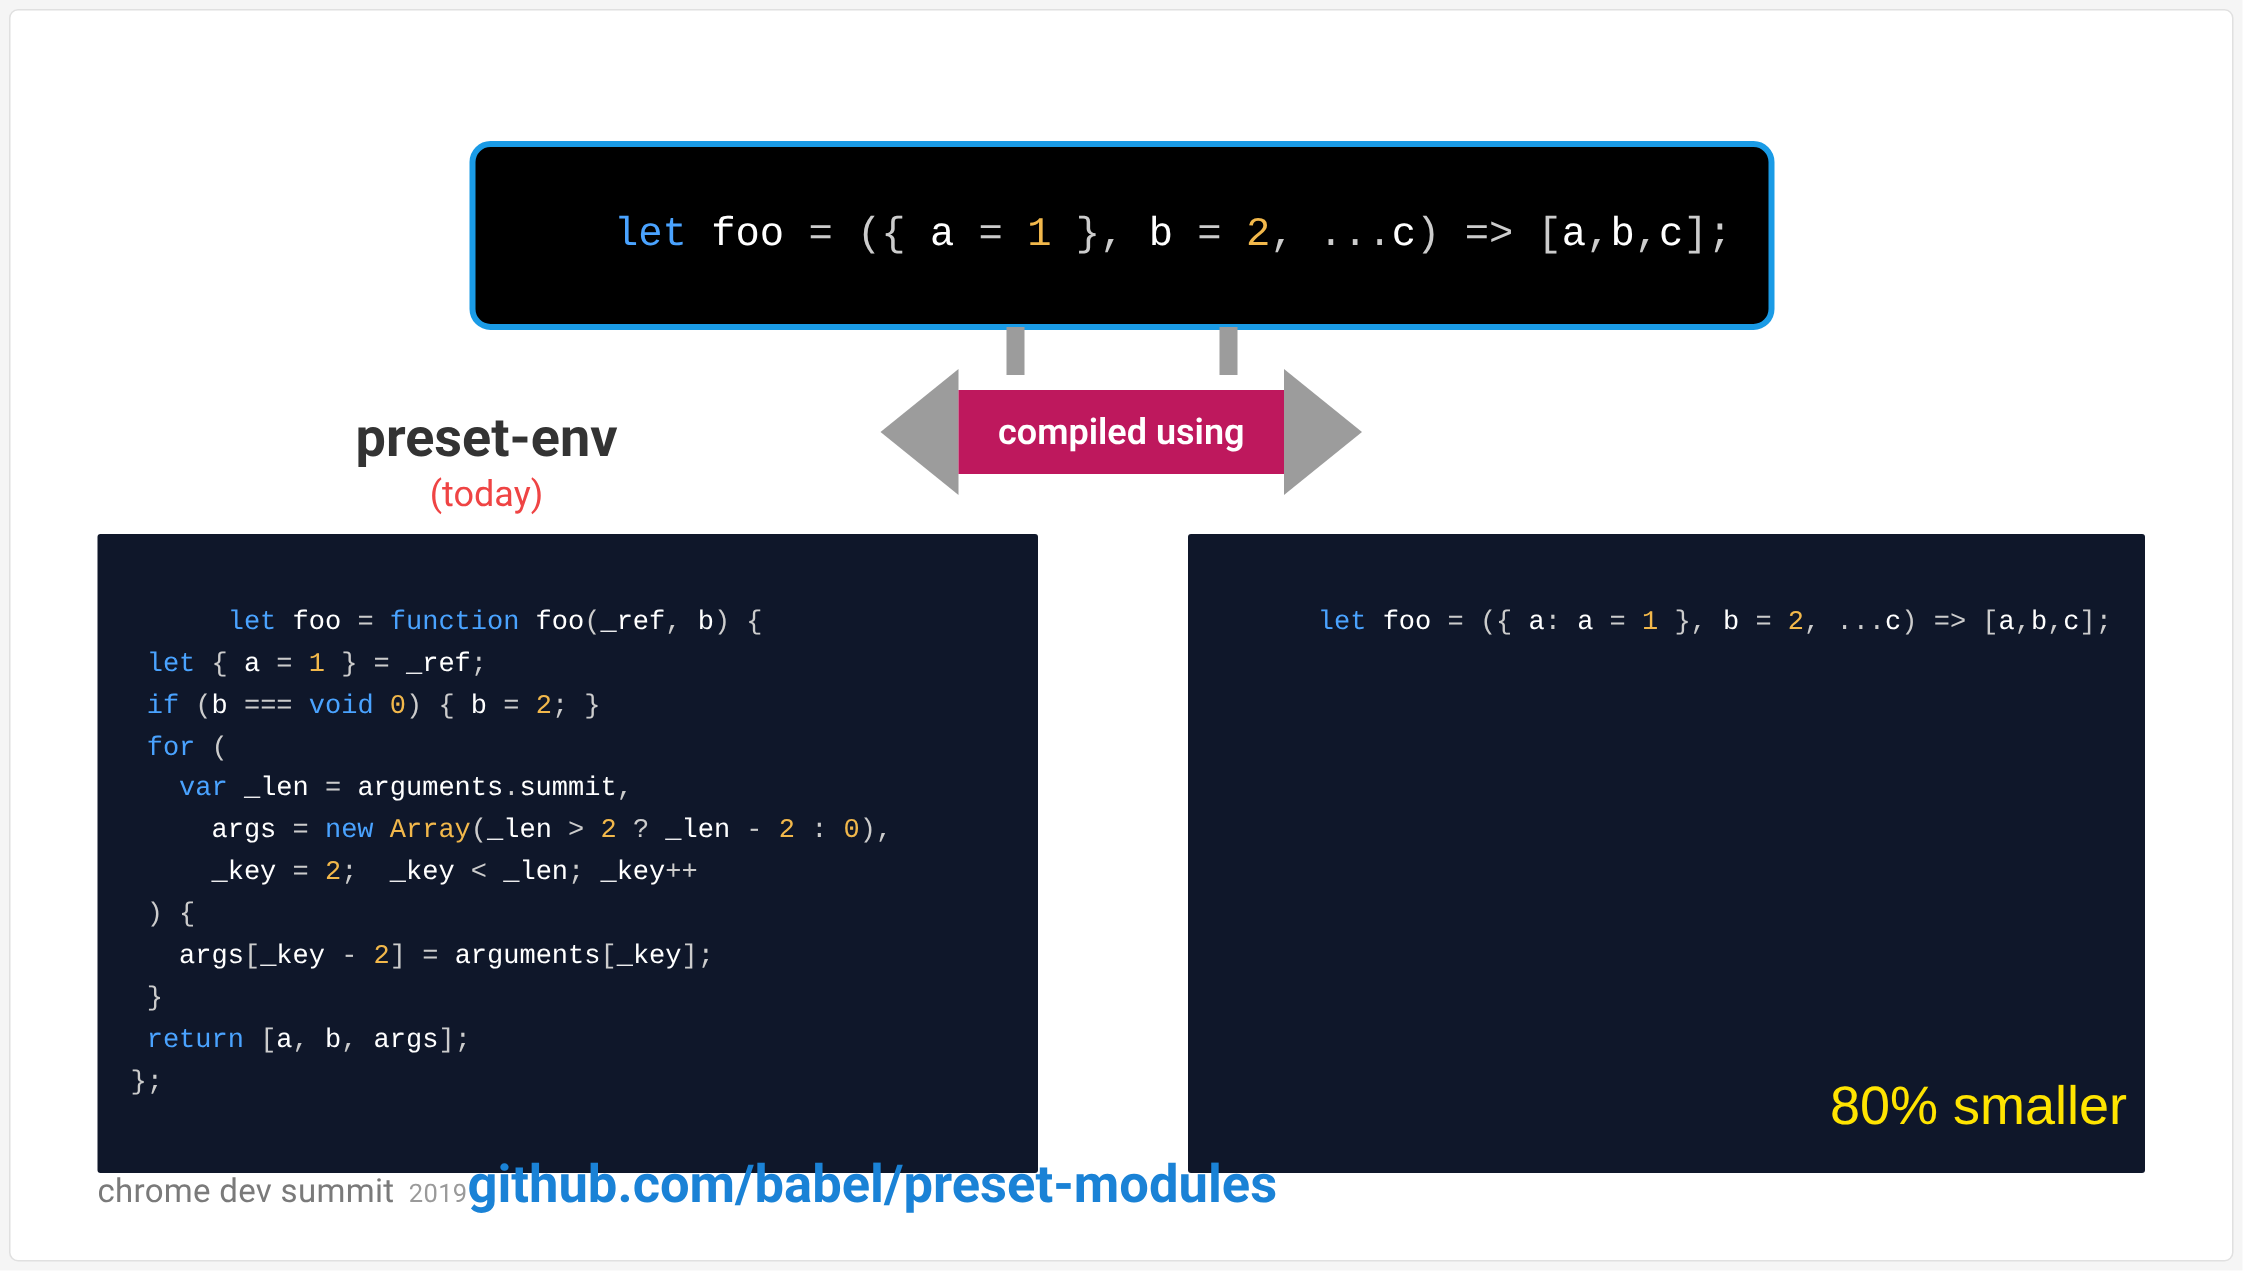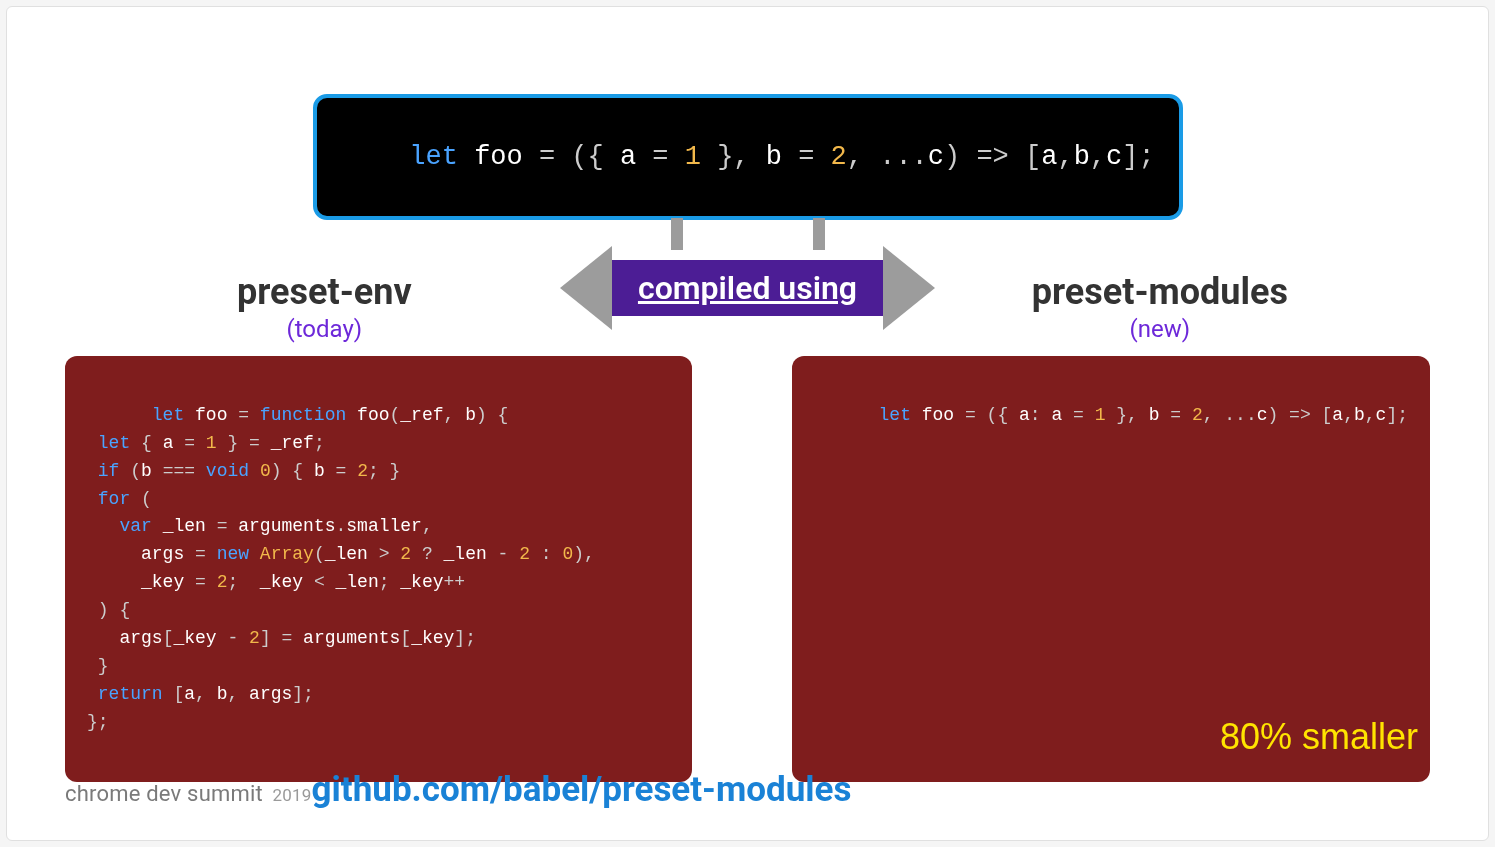--- a/index.html
+++ b/index.html
@@ -45,52 +45,52 @@
       align-items: center;
     }
     .arrow-head-l, .arrow-head-r {
       width: 0; height: 0;
       border-top: 42px solid transparent;
       border-bottom: 42px solid transparent;
     }
     .arrow-head-l { border-right: 52px solid #9c9c9c; }
     .arrow-head-r { border-left: 52px solid #9c9c9c; }
     .arrow-body {
-      background: #4c1d95;
+      background: #be185d;
       height: 56px;
       padding: 0 26px;
       display: flex; align-items: center;
-      font-size: 32px; font-weight: 600; color: #fff; text-decoration: underline;
+      font-size: 24px; font-weight: 600; color: #fff;
     }
     .labels {
       position: absolute;
       top: 248px;
       left: 0; right: 0;
       display: flex;
       justify-content: space-between;
       padding: 0 200px 0 230px;
       pointer-events: none;
       margin-top: 16px;
     }
     .label-block { text-align: center; }
     .label-title { font-size: 36px; font-weight: 700; color: #333; }
-    .label-sub { font-size: 24px; color: #6d28d9; margin-top: 2px; }
+    .label-sub { font-size: 24px; color: #ef4444; margin-top: 2px; }
     .panels {
       display: flex;
       gap: 100px;
       margin-top: 26px;
     }
     .panel {
-      background: #7f1d1d;
+      background: #0f172a;
       color: #fff;
       font-family: Menlo, Consolas, "Courier New", monospace;
       font-size: 18px;
       line-height: 1.55;
       padding: 18px 22px;
-      border-radius: 12px;
+      border-radius: 2px;
       flex: 1;
       min-height: 332px;
       position: relative;
       white-space: pre;
     }
     .badge {
       position: absolute;
       right: 12px; bottom: 18px;
       color: #ffe400;
       font-family: -apple-system, BlinkMacSystemFont, sans-serif;
@@ -131,33 +131,29 @@
       <div class="arrow-body">compiled using</div>
       <div class="arrow-head-r"></div>
     </div>
   </div>
 
   <div class="labels">
     <div class="label-block">
       <div class="label-title">preset-env</div>
       <div class="label-sub">(today)</div>
     </div>
-    <div class="label-block">
-      <div class="label-title">preset-modules</div>
-      <div class="label-sub">(new)</div>
-    </div>
   </div>
 
   <div class="panels">
     <div class="panel">
       <span><span class="kw">let </span><span class="id">foo </span><span class="pn">= </span><span class="kw">function </span><span class="id">foo</span><span class="pn">(</span><span class="id">_ref</span><span class="pn">, </span><span class="id">b</span><span class="pn">) {
 </span><span class="kw"> let </span><span class="pn">{ </span><span class="id">a </span><span class="pn">= </span><span class="num">1 </span><span class="pn">} = </span><span class="id">_ref</span><span class="pn">;
 </span><span class="kw"> if </span><span class="pn">(</span><span class="id">b </span><span class="pn">=== </span><span class="kw">void </span><span class="num">0</span><span class="pn">) { </span><span class="id">b </span><span class="pn">= </span><span class="num">2</span><span class="pn">; }
 </span><span class="kw"> for </span><span class="pn">(
-</span><span class="kw">   var </span><span class="id">_len </span><span class="pn">= </span><span class="id">arguments</span><span class="pn">.</span><span class="id">smaller</span><span class="pn">,
+</span><span class="kw">   var </span><span class="id">_len </span><span class="pn">= </span><span class="id">arguments</span><span class="pn">.</span><span class="id">summit</span><span class="pn">,
 </span><span class="id">     args </span><span class="pn">= </span><span class="kw">new </span><span class="fn">Array</span><span class="pn">(</span><span class="id">_len </span><span class="pn">&gt; </span><span class="num">2 </span><span class="pn">? </span><span class="id">_len </span><span class="pn">- </span><span class="num">2 </span><span class="pn">: </span><span class="num">0</span><span class="pn">),
 </span><span class="id">     _key </span><span class="pn">= </span><span class="num">2</span><span class="pn">;  </span><span class="id">_key </span><span class="pn">&lt; </span><span class="id">_len</span><span class="pn">; </span><span class="id">_key</span><span class="pn">++
 </span><span class="pn"> ) {
 </span><span class="id">   args</span><span class="pn">[</span><span class="id">_key </span><span class="pn">- </span><span class="num">2</span><span class="pn">] = </span><span class="id">arguments</span><span class="pn">[</span><span class="id">_key</span><span class="pn">];
 </span><span class="pn"> }
 </span><span class="kw"> return </span><span class="pn">[</span><span class="id">a</span><span class="pn">, </span><span class="id">b</span><span class="pn">, </span><span class="id">args</span><span class="pn">];
 </span><span class="pn">};</span></span>
     </div>
     <div class="panel">
       <span><span class="kw">let </span><span class="id">foo </span><span class="pn">= ({ </span><span class="id">a</span><span class="pn">: </span><span class="id">a </span><span class="pn">= </span><span class="num">1 </span><span class="pn">}, </span><span class="id">b </span><span class="pn">= </span><span class="num">2</span><span class="pn">, ...</span><span class="id">c</span><span class="pn">) =&gt; [</span><span class="id">a</span><span class="pn">,</span><span class="id">b</span><span class="pn">,</span><span class="id">c</span><span class="pn">];</span></span>

